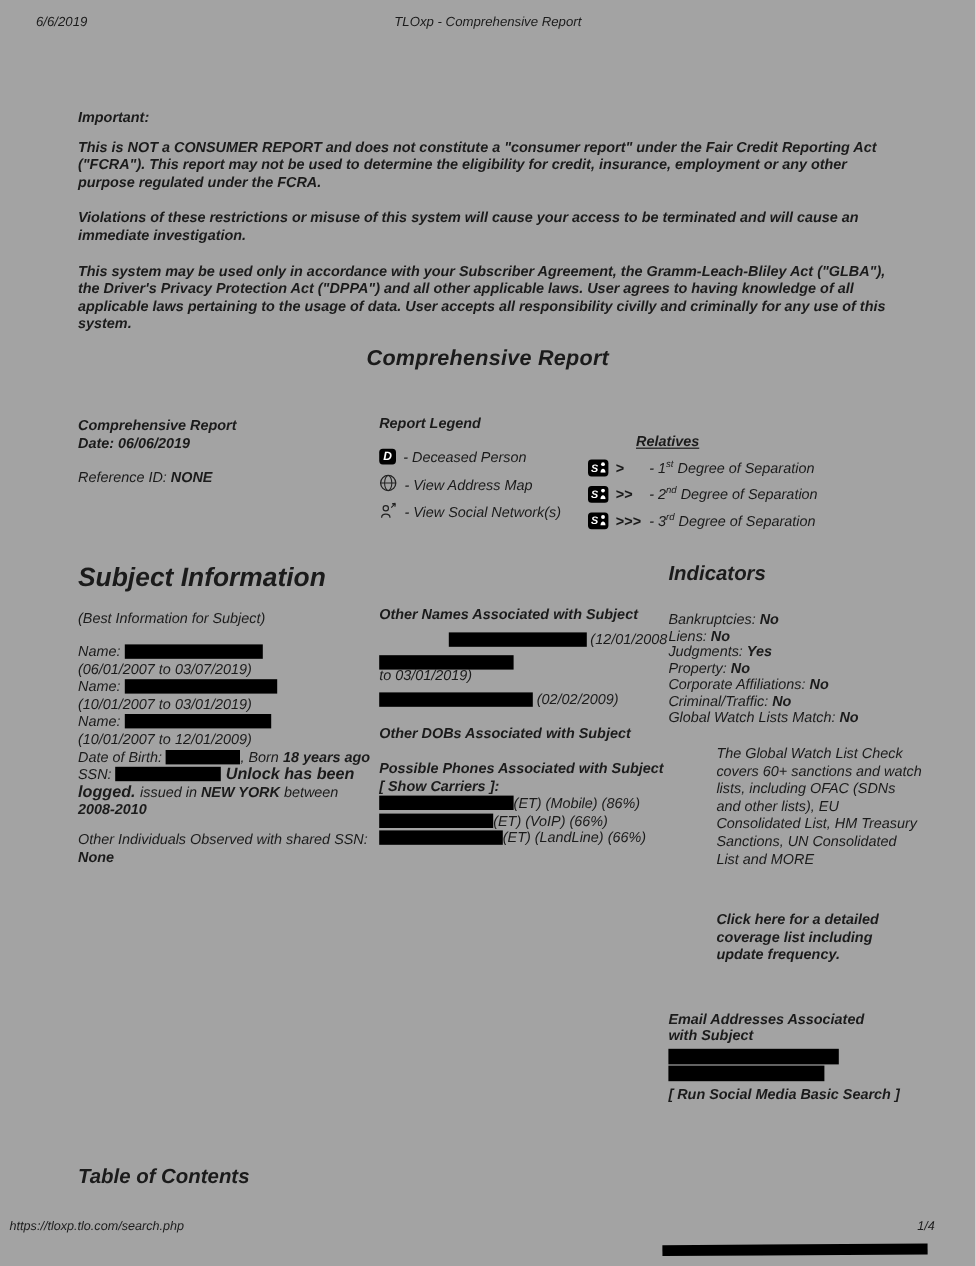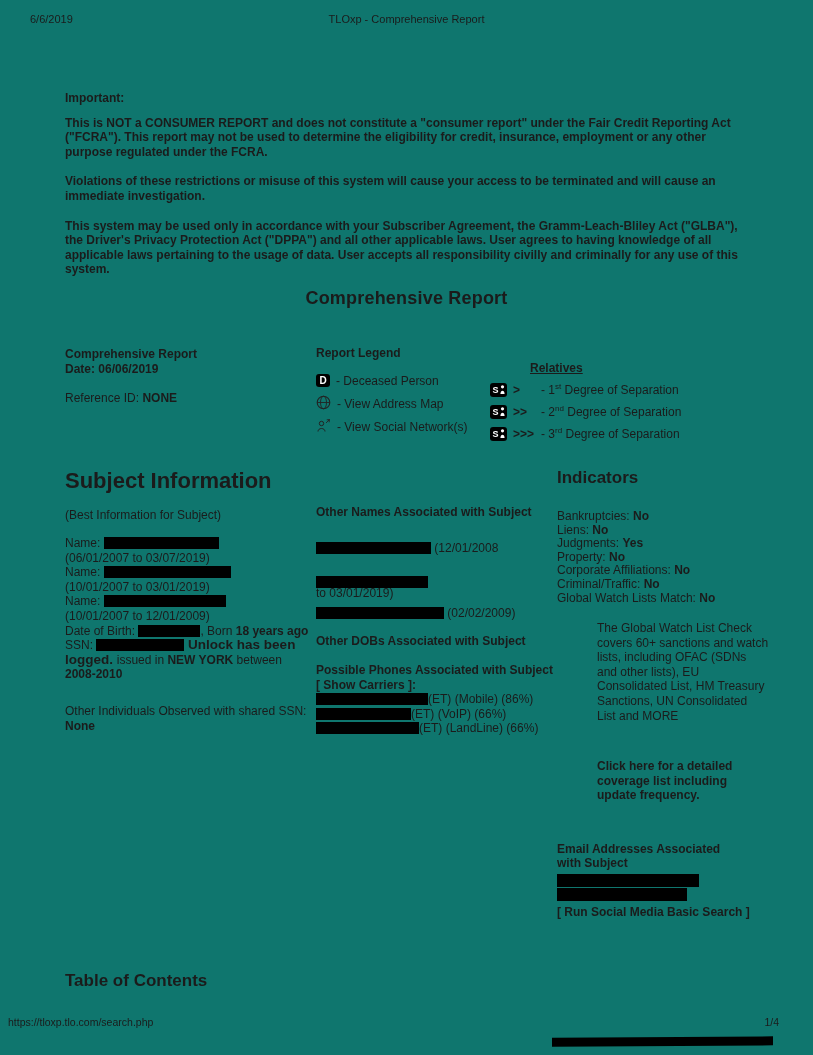--- a/index.html
+++ b/index.html
@@ -1,19 +1,19 @@
 <!DOCTYPE html>
 <html><head>
 <meta charset="utf-8">
 <style>
   * { margin:0; padding:0; box-sizing:border-box; }
   html,body { background:#ffffff; }
   .page {
-    position:relative; width:813px; height:1055px; background:#0f766e;
-    font-family:"Liberation Sans", sans-serif; color:#1b1b1b; overflow:hidden;
+    position:relative; width:813px; height:1055px; background:#a3a3a3;
+    font-family:"Liberation Sans", sans-serif; color:#1b1b1b; overflow:hidden;font-style:italic;
   }
   .b { font-weight:bold; }
   sup { font-size:8px; vertical-align:super; line-height:0; }
 
   .hdr-date { position:absolute; top:13px; left:30px; font-size:11px; }
   .hdr-title { position:absolute; top:13px; left:0; right:0; text-align:center; font-size:11px; }
 
   .disclaimer { position:absolute; left:65px; top:91px; width:682px; font-size:12px; font-weight:bold; line-height:14.6px; }
   .disclaimer .lbl { margin-bottom:10px; }
   .disclaimer p { margin-bottom:15px; }
@@ -33,29 +33,29 @@
           background:#000; color:#fff; border-radius:3px; font-size:9px; font-weight:bold; flex:none; }
 
   .relatives { position:absolute; left:490px; top:361px; font-size:12px; }
   .relatives .ttl { font-weight:bold; text-decoration:underline; margin-bottom:7px;padding-left:40px; }
   .rel-row { display:flex; align-items:center; margin-bottom:7px; height:15px; }
   .rel-arrows { font-weight:bold; width:34px; padding-left:6px; flex:none; }
 
   .subject-heading { position:absolute; left:65px; top:468px; font-size:22px; font-weight:bold; }
   .best-info { position:absolute; left:65px; top:508px; font-size:12px; }
   .left-details { position:absolute; left:65px; top:536px; width:248px; font-size:12px; line-height:14.6px; }
-  .left-details .shared { margin-top:22px; }
+  .left-details .shared { margin-top:10px; }
   .unlock { font-weight:bold; font-size:13.5px; }
 
   .redact { display:inline-block; height:12px; background:#000; vertical-align:-2px; }
   .redact-block { display:block; height:12px; background:#000; }
 
   .mid-col { position:absolute; left:316px; top:505px; width:240px; font-size:12px; line-height:14.6px; }
   .mid-col .h { font-weight:bold; }
-  .mt3 { margin-top:21px; } .mt5 { margin-top:5px; } .mt14 { margin-top:14px; } .mtneg { margin-top:-2px; }
+  .mt3 { margin-top:6px;text-align:right; } .mt5 { margin-top:5px; } .mt14 { margin-top:14px; } .mtneg { margin-top:-2px; }
 
   .indicators-heading { position:absolute; left:557px; top:468px; font-size:17px; font-weight:bold; }
   .ind-list { position:absolute; left:557px; top:510px; width:218px; font-size:12px; line-height:13.6px; }
   .watch-note { position:absolute; left:597px; top:621px; width:172px; font-size:12px; line-height:14.6px; }
   .coverage { position:absolute; left:597px; top:759px; width:172px; font-size:12px; font-weight:bold; line-height:14.6px; cursor:pointer; }
   .email-block { position:absolute; left:557px; top:842px; width:218px; font-size:12px; line-height:14.2px; }
   .email-heading { font-weight:bold; width:190px; }
   .email-bar1 { width:142px; height:13px; background:#000; margin-top:4px; }
   .email-bar2 { width:130px; height:13px; background:#000; margin-top:1px; }
   .social-link { font-weight:bold; margin-top:4px; cursor:pointer; }

